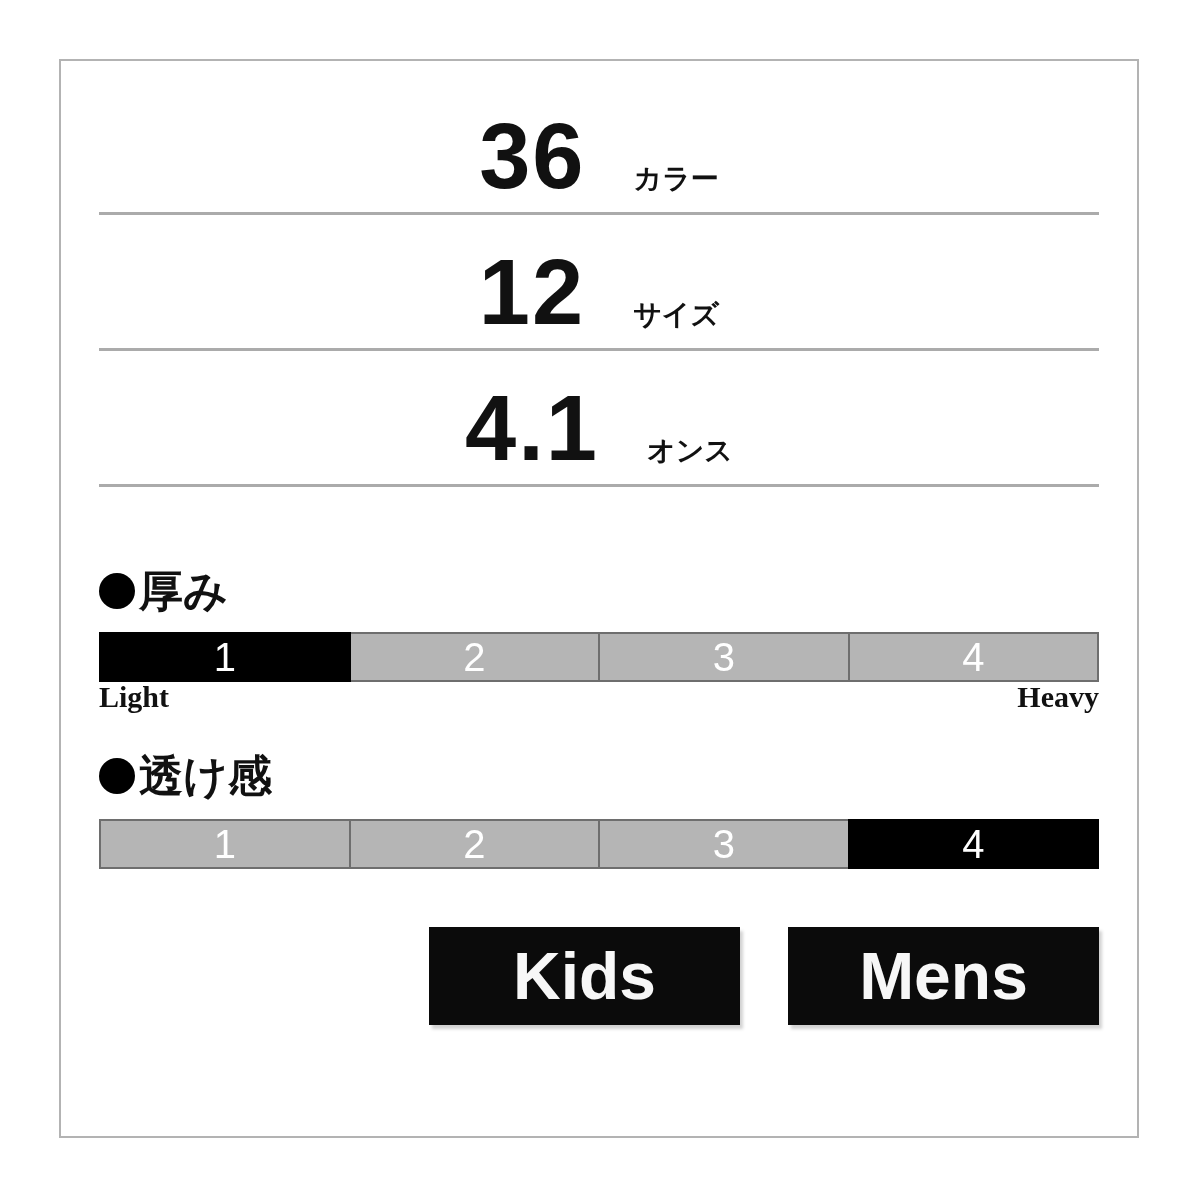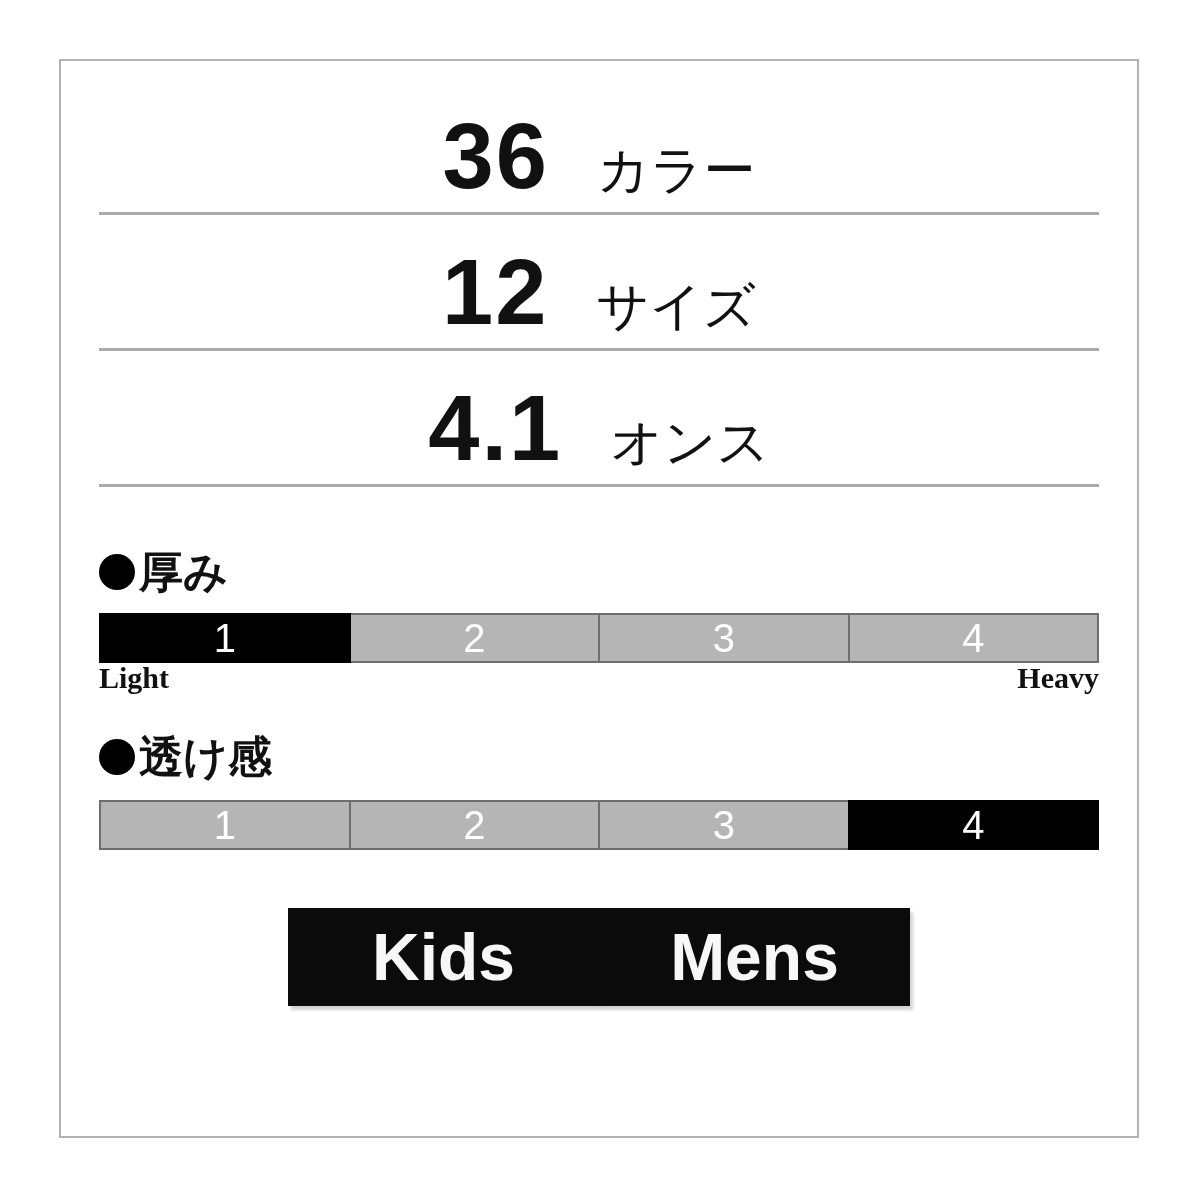--- a/index.html
+++ b/index.html
@@ -41,32 +41,32 @@
   .stat-row.r1 { height: 154px; align-items: flex-end; }
   .stat-row.r2, .stat-row.r3 { height: 136px; align-items: flex-end; text-align: right; }
   .stat-inner { display: flex; align-items: baseline; gap: 48px; }
   .stat-value {
     font-size: 92px;
     font-weight: 600;
     letter-spacing: 2px;
     line-height: 1;
   }
   .stat-unit {
-    font-size: 52px;
-    font-weight: 400;
+    font-size: 28px;
+    font-weight: 700;
     line-height: 1;
   }
   
   .section-heading {
     display: flex;
     align-items: center;
     gap: 4px;
     height: 46px;
   }
-  .heading-thickness { margin-top: 62px; }
+  .heading-thickness { margin-top: 81px; }
   .heading-sheer { margin-top: 39px; }
   .bullet {
     width: 36px;
     height: 36px;
     border-radius: 50%;
     background: #000;
     flex: 0 0 auto;
   }
   .section-label {
     font-size: 44px;
@@ -112,21 +112,22 @@
   .end-label {
     font-size: 30px;
     font-weight: 600;
     line-height: 1;
   }
   .scale-ends.jp .end-label { font-size: 32px; font-weight: 500; }
   
   .button-row {
     margin-top: 58px;
     display: flex;
-    justify-content: center;
+    justify-content: flex-end;
+    gap: 48px;
   }
   .cat-button {
     width: 311px;
     height: 98px;
     background: var(--button-bg, #0b0b0b);
     color: #f7f7f7;
     border: none;
     display: flex;
     align-items: center;
     justify-content: center;

